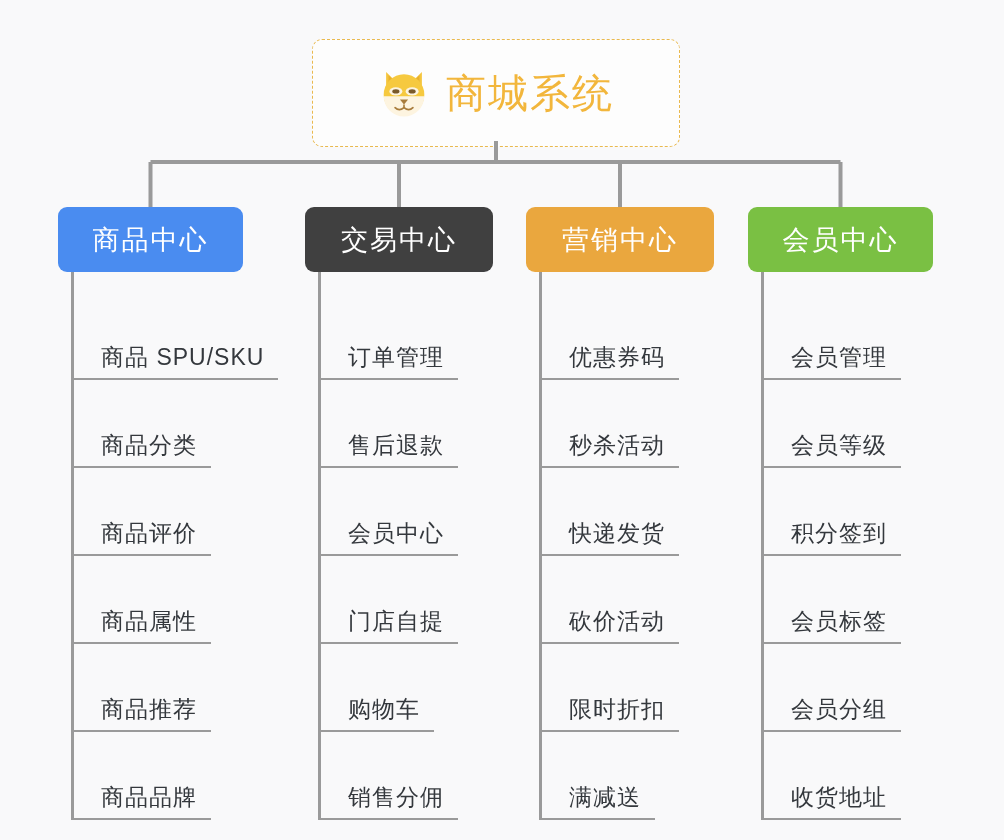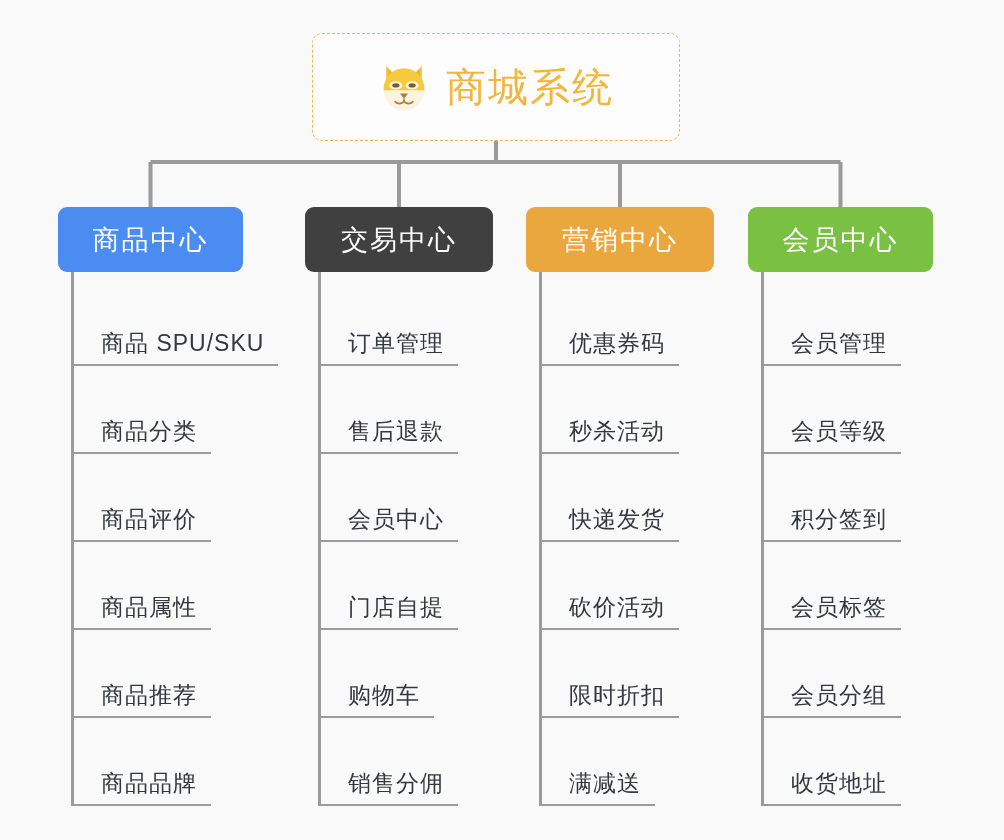--- a/index.html
+++ b/index.html
@@ -19,21 +19,21 @@
     position: absolute;
     inset: 0;
     width: 1004px;
     height: 840px;
   }
 
   
   .root-node {
     position: absolute;
     left: 312px;
-    top: 33px;
+    top: 39px;
     width: 368px;
     height: 108px;
     box-sizing: border-box;
     background: #fdfdfd;
     border: 1px dashed #e9b94e;
     border-radius: 10px;
     display: flex;
     align-items: center;
     justify-content: center;
     gap: 16px;
@@ -75,21 +75,22 @@
     align-items: center;
     justify-content: center;
     color: #ffffff;
     font-size: 27px;
     letter-spacing: 2px;
     white-space: nowrap;
   }
 
   .leaf-list {
     position: relative;
-    margin-top: 6px;
+    margin-top: 0;
+    padding-top: 20px;
   }
   .leaf-spine {
     position: absolute;
     left: 13px;
     top: 0;
     bottom: 0;
     width: 3px;
     background: #9a9a9a;
   }
   .leaf-item {

